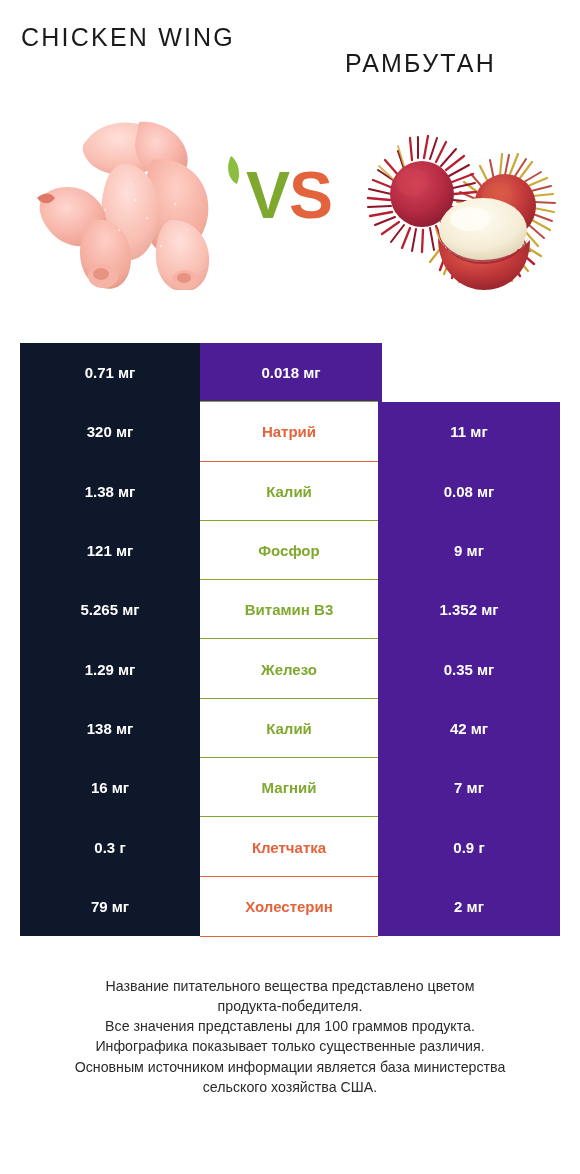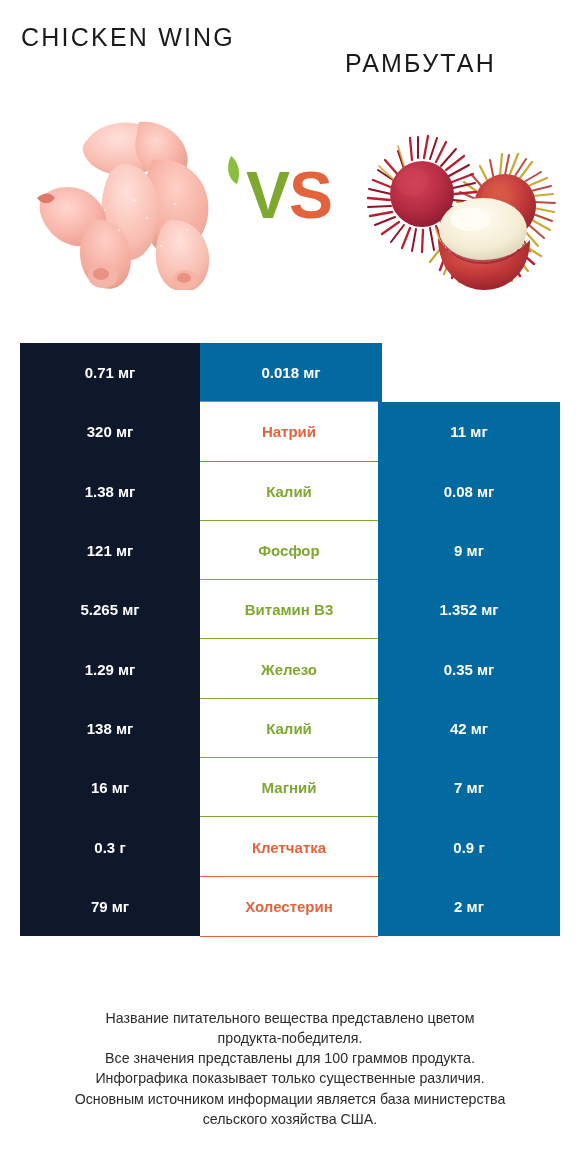--- a/index.html
+++ b/index.html
@@ -93,41 +93,41 @@
     width: 180px;
     background: #0f172a;
     color: #ffffff;
   }
   .cell-mid {
     width: 178px;
     background: #ffffff;
   }
   .cell-right {
     width: 182px;
-    background: #0369a1;
+    background: #4c1d95;
     color: #ffffff;
   }
   .row .sep {
     position: absolute;
     left: 180px;
     width: 178px;
     bottom: 0;
     height: 1px;
   }
   .win-green .cell-mid { color: #7FA82E; }
   .win-green .sep      { background: #7FA82E; }
   .win-orange .cell-mid { color: #E3643C; }
   .win-orange .sep      { background: #E3643C; }
   .row:last-child .sep { bottom: -1px; }
 
   
   #footer {
     position: absolute;
     left: 20px;
-    top: 1008px;
+    top: 976px;
     width: 540px;
     text-align: center;
     font-size: 14.2px;
     line-height: 1.42;
     color: #2b2b2b;
     font-weight: 400;
   }
   #footer div { white-space: nowrap; }
 
   

